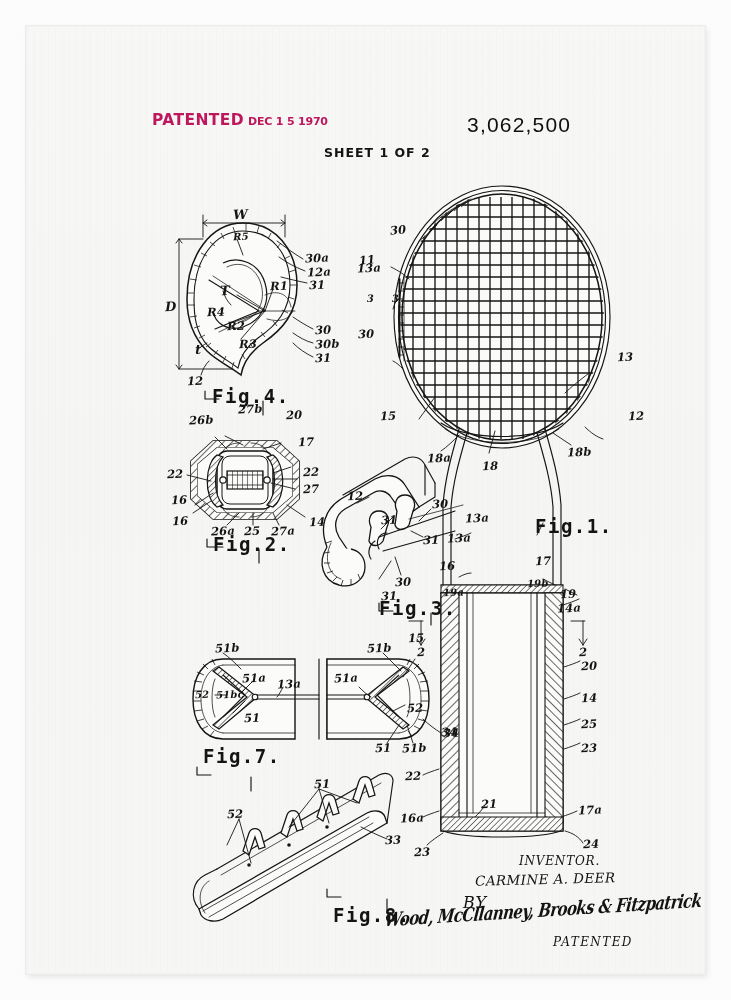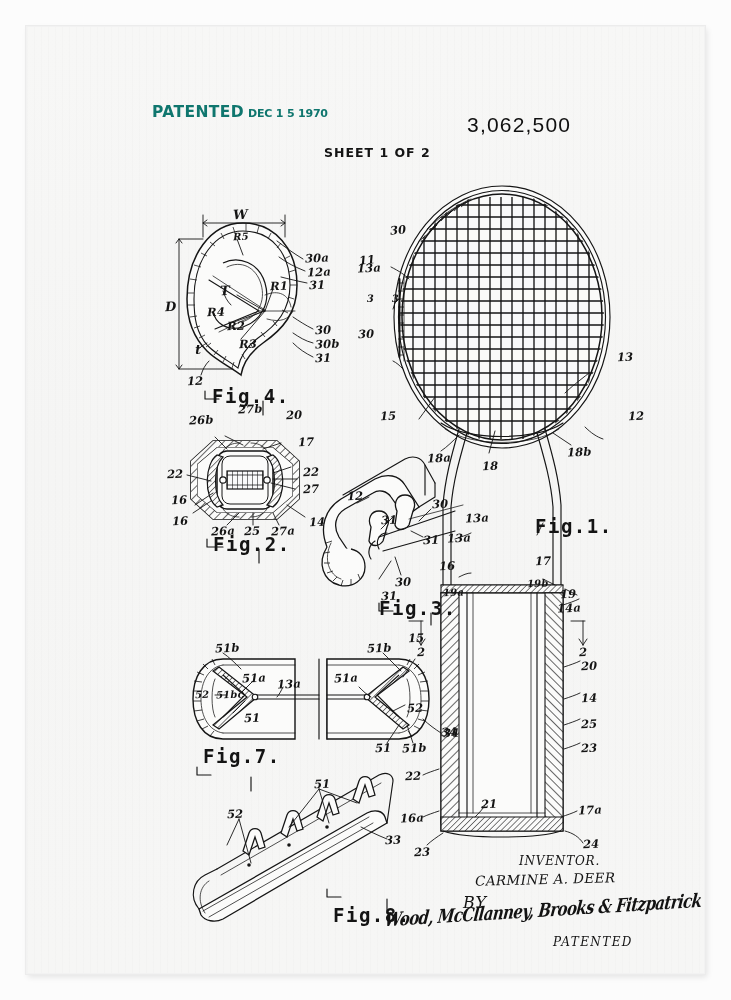--- a/index.html
+++ b/index.html
@@ -31,24 +31,24 @@
   }
   
   #sheet{
     position:absolute;left:27px;top:27px;width:677px;height:946px;
     color:#121212;
   }
   .abs{position:absolute;}
 
   
   .hdr-patented{
-    left:125px;top:76px;
+    left:125px;top:84px;
     font-family:"DejaVu Sans", sans-serif;
     font-weight:700;font-size:15.5px;letter-spacing:.4px;
-    color:#0f766e;white-space:nowrap;
+    color:#be185d;white-space:nowrap;
   }
   .hdr-date{
     font-family:"DejaVu Sans", sans-serif;
     font-weight:700;font-size:11px;letter-spacing:-.2px;
     margin-left:4px;
   }
   .hdr-number{
     left:440px;top:86px;
     font-family:"Liberation Sans", sans-serif;
     font-weight:400;font-size:21px;letter-spacing:1.2px;color:#101010;

